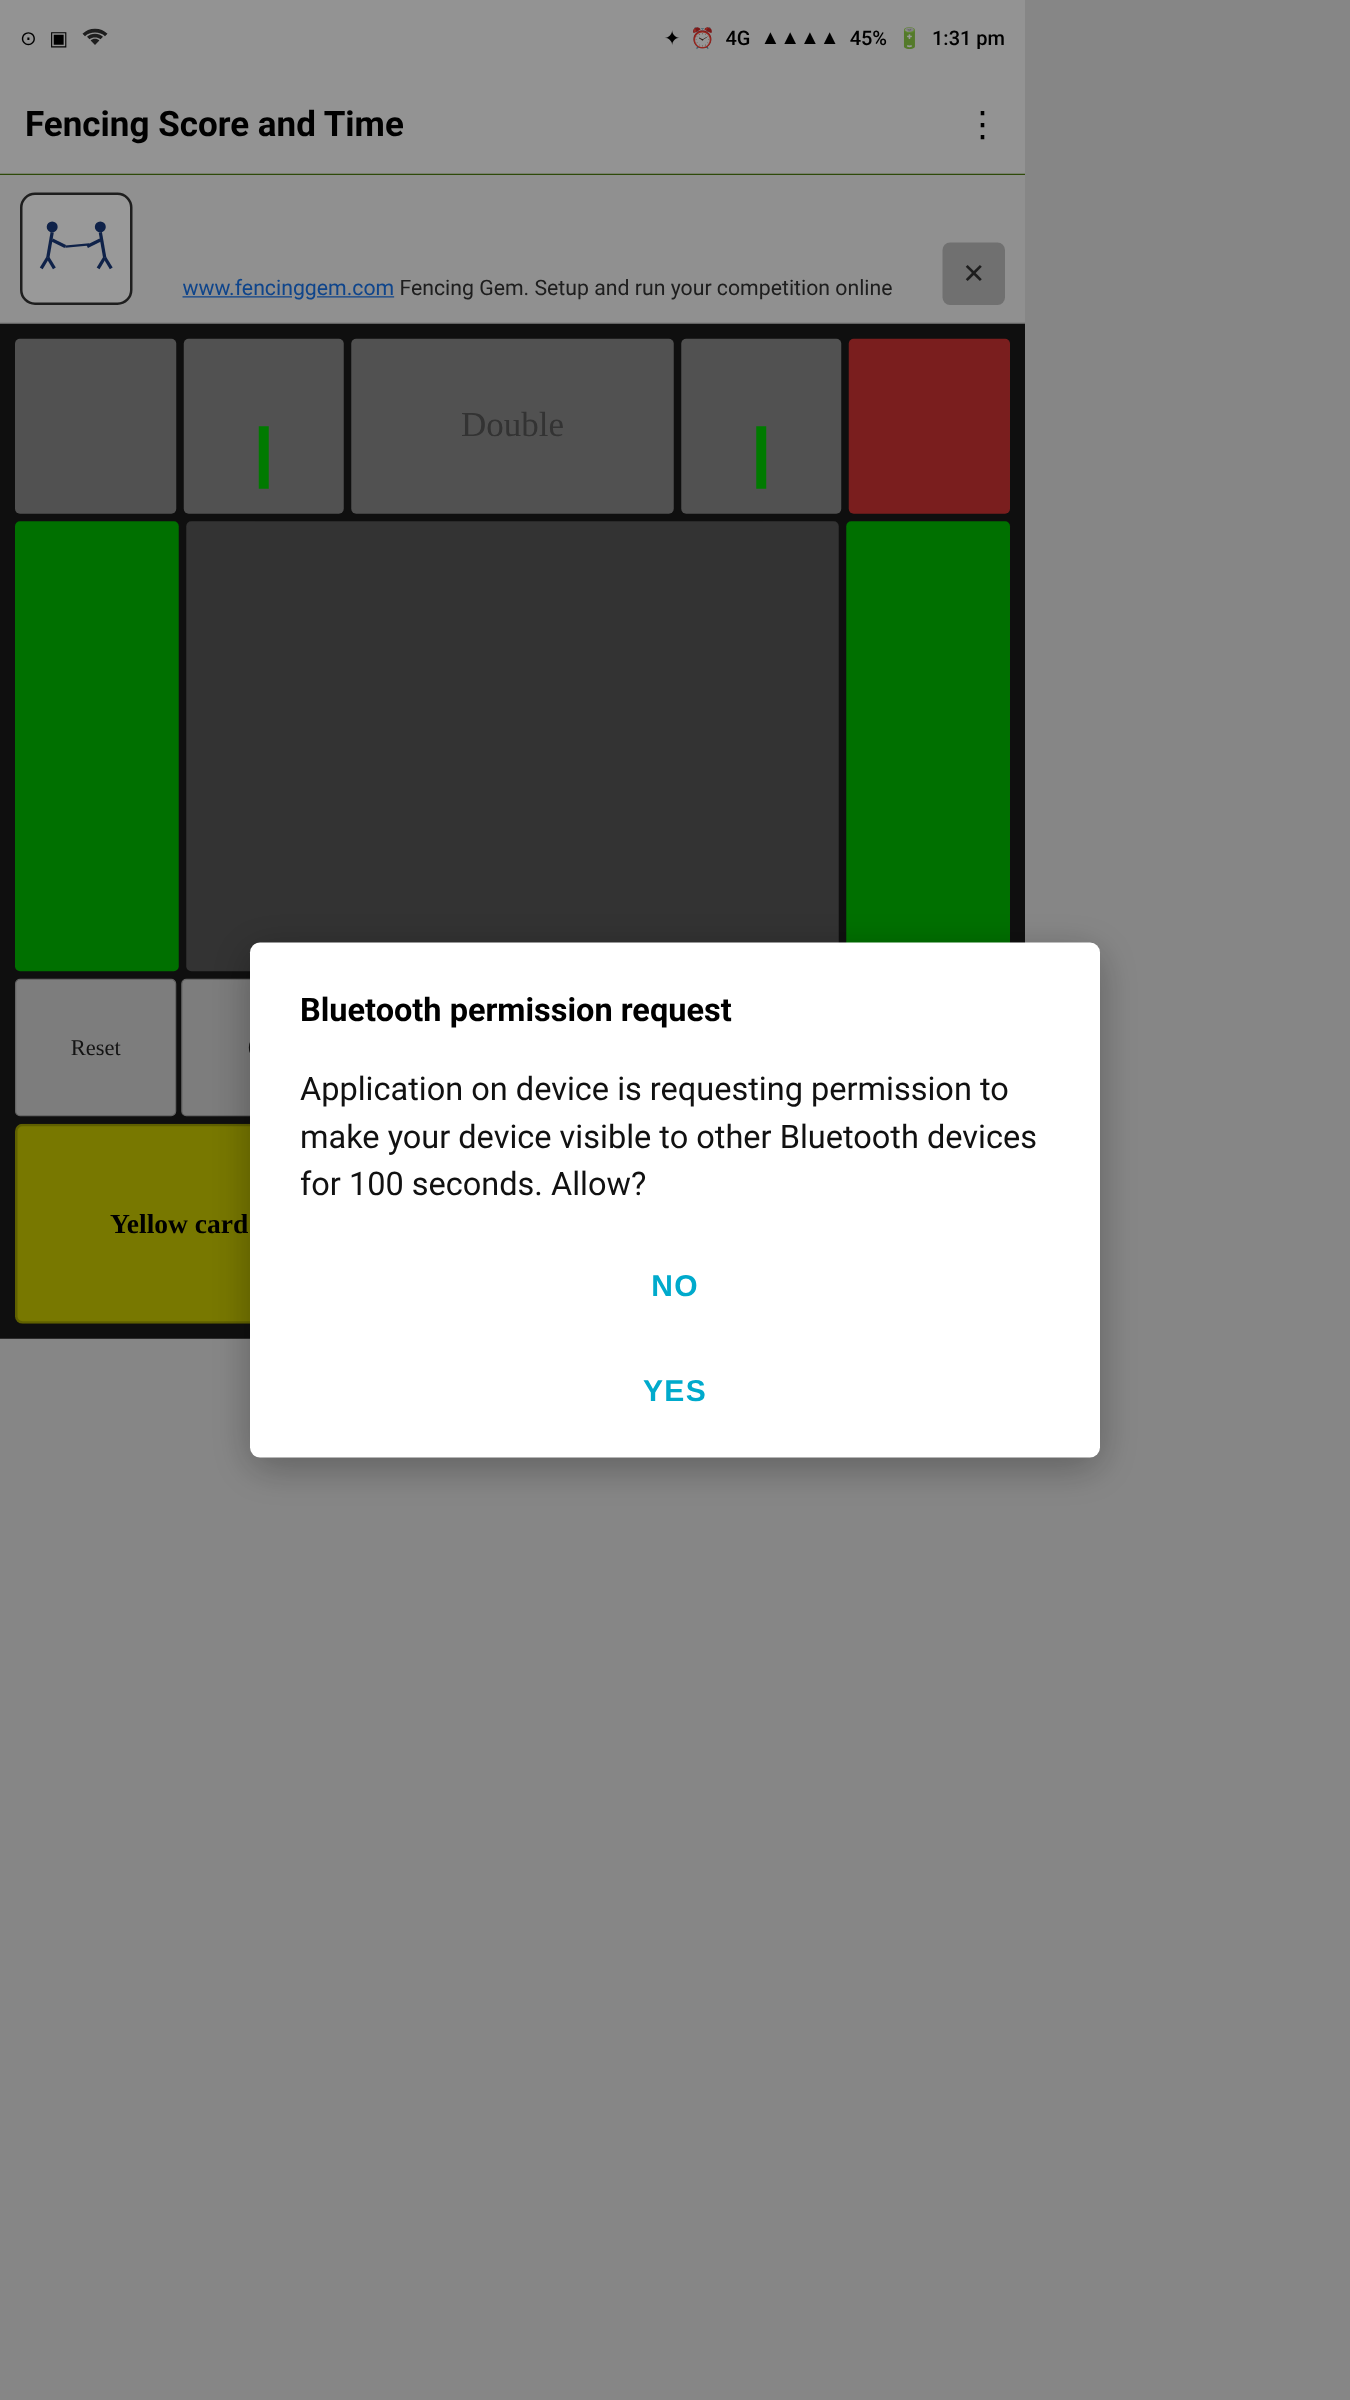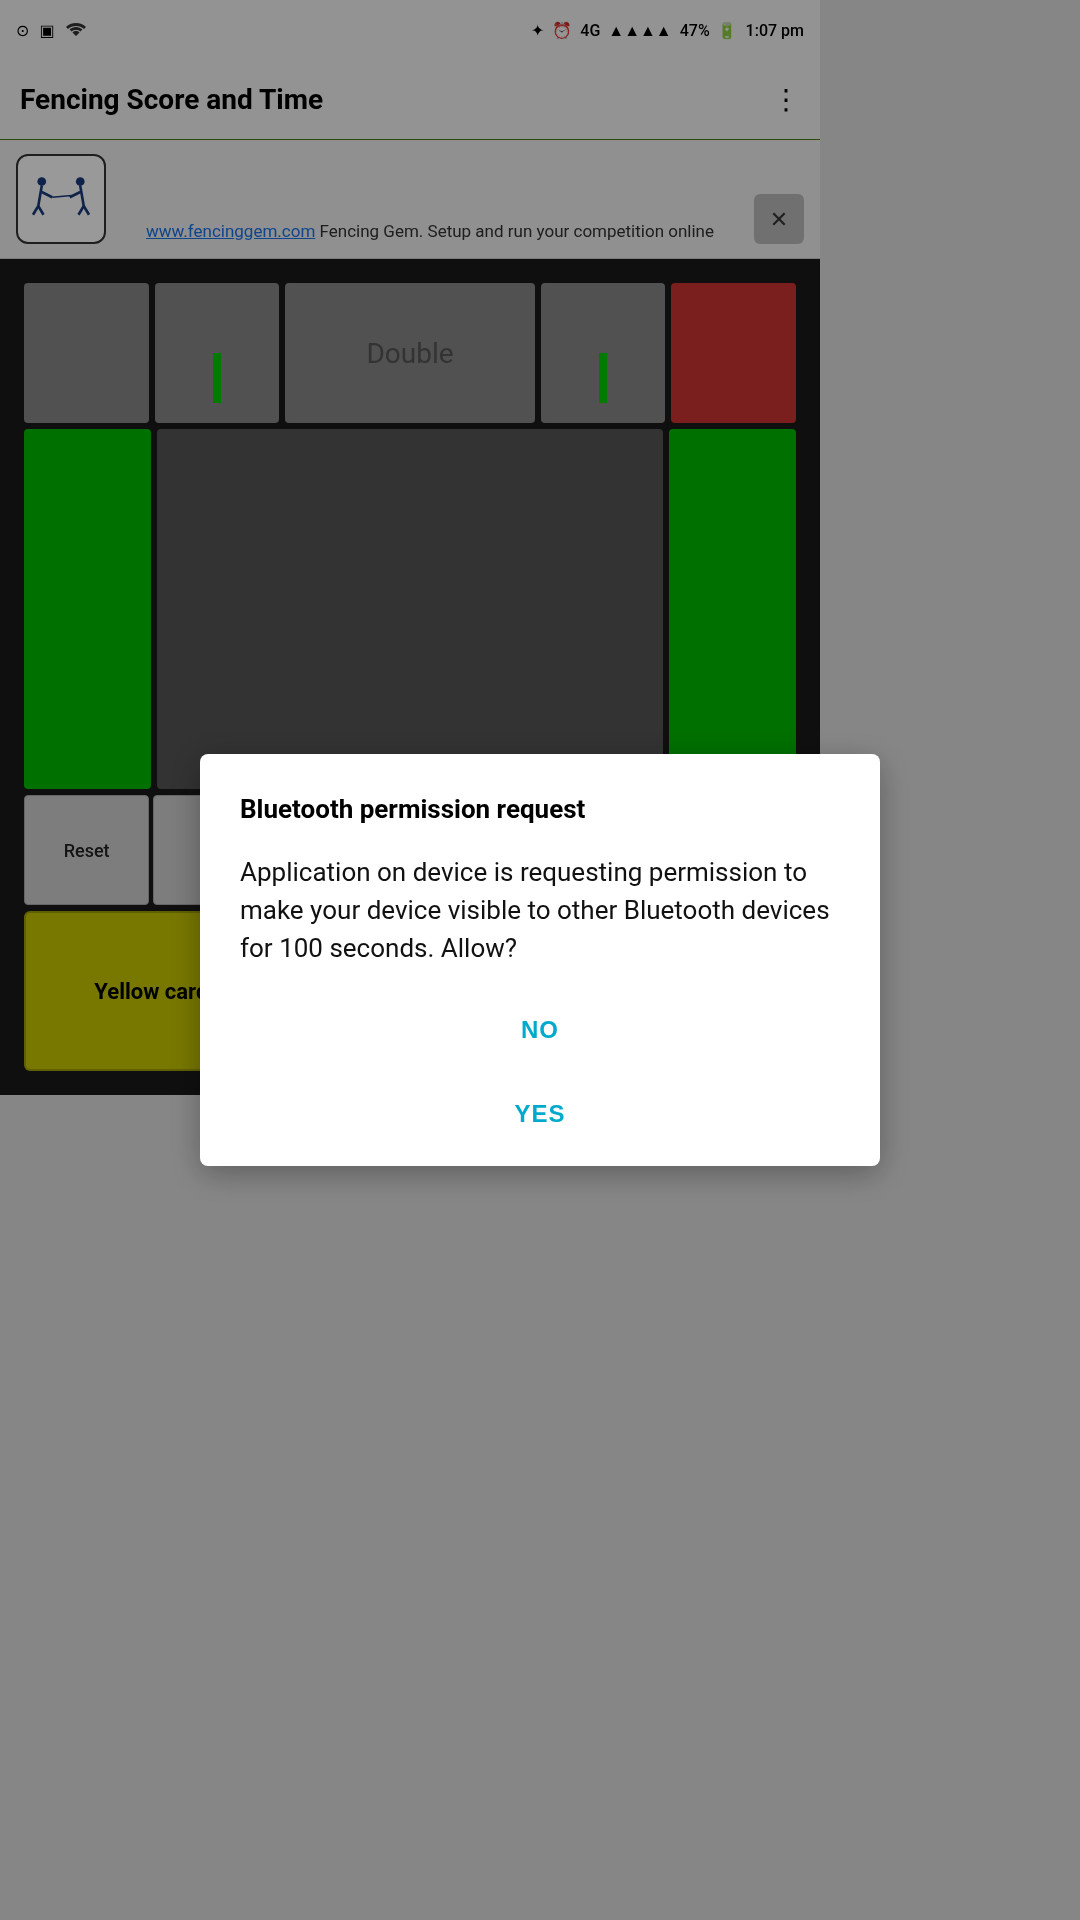--- a/index.html
+++ b/index.html
@@ -109,21 +109,22 @@
       font-size: 22px;
       color: #333;
       cursor: pointer;
       flex-shrink: 0;
     }
 
     
     .app-content {
       width: 100%;
       background: #1a1a1a;
-      padding: 24px;
+      padding: 12px;
+      font-family: Liberation Serif, serif;
     }
 
     
     .score-area {
       display: flex;
       gap: 6px;
       width: 100%;
       margin-bottom: 6px;
     }
     .score-cell {
@@ -289,23 +290,23 @@
       <svg width="22" height="16" viewBox="0 0 22 16">
           <path d="M11 3C7 3 3.5 4.5 1 7l2 2c2-2 4.8-3 8-3s6 1 8 3l2-2C18.5 4.5 15 3 11 3zm0 4c-2.5 0-4.7.9-6.4 2.4l2 2C7.8 10.5 9.3 10 11 10s3.2.5 4.4 1.4l2-2C15.7 7.9 13.5 7 11 7zm0 4c-1.4 0-2.6.5-3.5 1.4L11 16l3.5-3.6C13.6 11.5 12.4 11 11 11z" fill="#333"></path>
         </svg>
     </span>
   </div>
   <div class="status-bar-right">
     <span>✦</span>
     <span>⏰</span>
     <span>4G</span>
     <span>▲▲▲▲</span>
-    <span>47%</span>
+    <span>45%</span>
     <span>🔋</span>
-    <span>1:07 pm</span>
+    <span>1:31 pm</span>
   </div>
 </div>
 
 <div class="app-bar">
   <span class="app-title">Fencing Score and Time</span>
   <span class="menu-dots">⋮</span>
 </div>
 
 <div class="banner">
   <div class="banner-logo">

